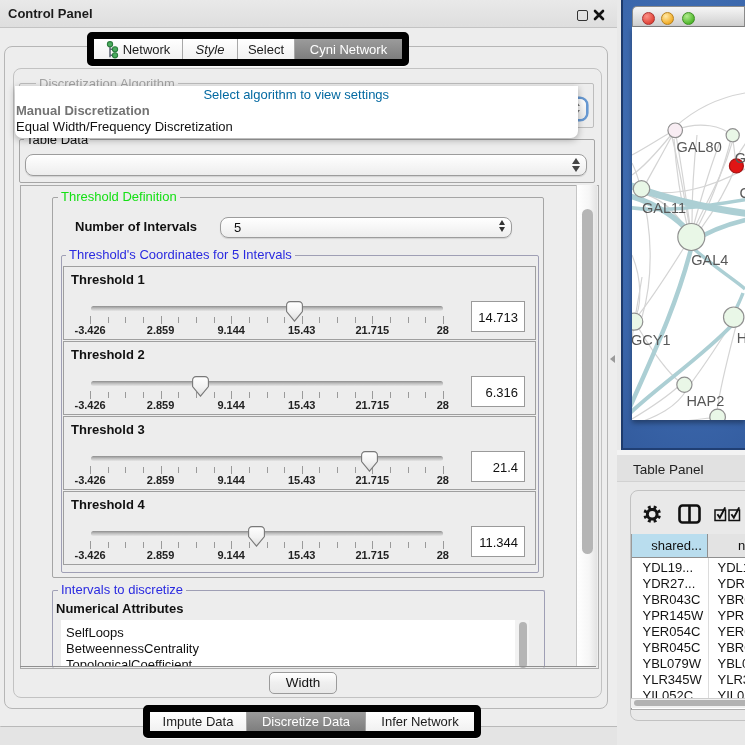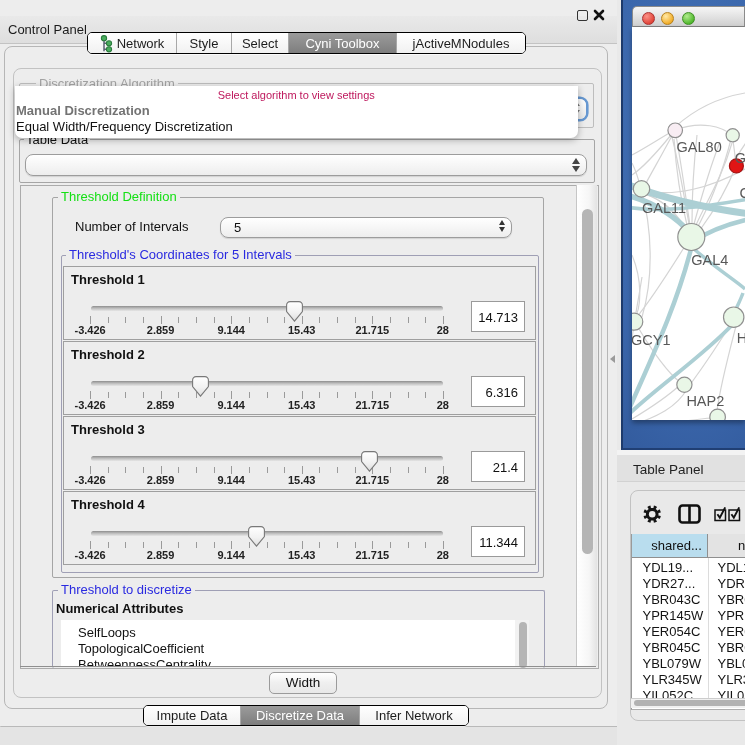--- a/index.html
+++ b/index.html
@@ -2,30 +2,30 @@
 <html><head>
 <meta charset="utf-8">
 <style>
   html,body{margin:0;padding:0;}
   body{width:745px;height:745px;position:relative;overflow:hidden;
        font-family:"Liberation Sans",sans-serif;background:#e4e4e4;
        -webkit-font-smoothing:antialiased;}
   .abs{position:absolute;}
   
   #win{left:0;top:0;width:617px;height:727px;background:#ededed;}
-  #titlebar{left:0;top:16px;width:617px;height:27px;background:linear-gradient(#e9e9e9,#dedede);
-            border-bottom:1px solid #c3c3c3;}
+  #titlebar{left:0;top:0;width:617px;height:27px;background:linear-gradient(#e9e9e9,#dedede);
+            border-bottom:1px solid #c3c3c3;font-weight:bold;}
   #titlebar .t{position:absolute;left:8px;top:6px;font-size:13px;color:#1b1b1b;}
   #btn-dock{left:577px;top:10px;width:9px;height:9px;border:1.6px solid #333;border-radius:2px;}
   
   
   #outerpanel{left:4px;top:46px;width:602px;height:661px;border:1px solid #b6b6b6;border-radius:8px;background:#ededed;}
   #subpanel{left:13px;top:68px;width:587px;height:628px;border:1px solid #c2c2c2;border-radius:8px;background:#ededed;}
   
-  .seg{display:flex;border:1px solid #000000;border-radius:5px;overflow:hidden;
+  .seg{display:flex;border:7px solid #000000;border-radius:5px;overflow:hidden;
        box-shadow:0 1px 0 rgba(255,255,255,.7);justify-content:center;}
   .seg .s{display:flex;align-items:center;justify-content:center;font-size:13px;color:#1c1c1c;
           background:linear-gradient(#ffffff,#f1f1f1);border-right:1px solid #a8a8a8;}
   .seg .s:last-child{border-right:none;}
   .seg .sel{background:linear-gradient(#9b9b9b,#7e7e7e);color:#fff;}
   #toptabs{left:87px;top:32px;height:20px;}
   #bottabs{left:143px;top:705px;height:19px;}
   
   .group{border:1px solid #a5a5a5;border-radius:2px;}
   .gtitle{position:absolute;top:-8px;font-size:13px;background:#ededed;padding:0 3px;line-height:15px;}
@@ -41,21 +41,21 @@
          background:linear-gradient(#8d8d8d,#bcbcbc 45%,#e6e6e6);}
   .vbox{position:absolute;left:407px;top:34px;width:54px;height:31px;background:#fff;border:1px solid #9a9a9a;
         font-size:13px;color:#111;text-align:right;line-height:31px;padding-right:6px;box-sizing:border-box;}
   .ticklbl{position:absolute;top:57px;font-size:11px;font-weight:bold;color:#222;width:60px;text-align:center;}
   .thumb{position:absolute;top:34px;width:17px;height:21px;}
   .tick{position:absolute;width:1px;background:#9a9a9a;}
   
   .sbtrack-v{background:linear-gradient(to right,#ffffff,#f6f6f6 60%,#e3e3e3);}
   .sbthumb{background:#b5b5b5;border-radius:6px;}
   
-  #attrlist{left:61px;top:620px;width:468px;height:46px;background:#fff;overflow:hidden;font-size:13px;color:#111;padding-top:4.5px;box-sizing:border-box;padding-left:12px;}
+  #attrlist{left:61px;top:620px;width:468px;height:46px;background:#fff;overflow:hidden;font-size:13px;color:#111;padding-top:4.5px;box-sizing:border-box;}
   #attrlist div{padding-left:5px;height:16.2px;line-height:16.2px;}
   
   #rightbg{left:617px;top:0;width:128px;height:745px;background:#e9e9e9;}
   #blueframe{left:621px;top:0;width:124px;height:450px;
              background:radial-gradient(ellipse 140% 90% at 60% 35%,#4573b6 0%,#3b67ac 55%,#2e5596 100%);
              border-left:2px solid #1d3a6b;border-bottom:2px solid #203f74;box-sizing:border-box;}
   #mactitle{left:632px;top:6px;width:113px;height:21px;background:linear-gradient(#f6f6f6,#cfcfcf);
             border:1px solid #8b8b8b;border-bottom:1px solid #808080;border-radius:5px 0 0 0;box-sizing:border-box;}
   .light{position:absolute;top:11.8px;width:11px;height:11px;border-radius:50%;}
   #canvas{left:632px;top:27px;width:113px;height:393px;background:#fff;box-shadow:0 3px 5px rgba(0,0,0,0.35);}
@@ -95,24 +95,23 @@
 
 <div class="abs seg" id="toptabs">
   <div class="s" style="width:88px;">
     <svg width="13" height="18" viewBox="0 0 13 18" style="margin-right:4px;margin-top:2px;">
       <path d="M4 4 V16.3 M4 8.3 H8.8 M4 14.3 H8.8" fill="none" stroke="#5a6272" stroke-width="1.5"></path>
       <circle cx="4" cy="3.2" r="2.6" fill="#4aad5e" stroke="#2c7d3f" stroke-width="1.1"></circle>
       <circle cx="9" cy="8.3" r="2.6" fill="#4aad5e" stroke="#2c7d3f" stroke-width="1.1"></circle>
       <circle cx="9" cy="14.3" r="2.6" fill="#4aad5e" stroke="#2c7d3f" stroke-width="1.1"></circle>
     </svg>
     Network</div>
-  <div class="s" style="width:54px;">Style</div>
+  <div class="s" style="width:54px;font-style:italic;">Style</div>
   <div class="s" style="width:56px;">Select</div>
-  <div class="s sel" style="width:107px;">Cyni Toolbox</div>
-  <div class="s" style="width:128px;">jActiveMNodules</div>
+  <div class="s sel" style="width:107px;">Cyni Network</div>
 </div>
 
 <div class="abs group" style="left:19px;top:83px;width:573px;height:43px;border-color:#bdbdbd;"></div>
 <div class="abs" style="left:36px;top:76px;font-size:13px;color:#a2a2a2;background:#ededed;padding:0 3px;">Discretization Algorithm</div>
 
 <div class="abs" style="left:567px;top:98.5px;width:19px;height:20.5px;border-radius:6px;background:linear-gradient(#fff,#e8e8e8);
      box-shadow:0 0 0 2.6px rgba(88,142,205,0.9);"></div>
 <div class="abs" style="left:574px;top:102px;width:0;height:0;border-left:3px solid transparent;border-right:3px solid transparent;border-bottom:4.5px solid #777;"></div>
 <div class="abs" style="left:574px;top:109.5px;width:0;height:0;border-left:3px solid transparent;border-right:3px solid transparent;border-top:4.5px solid #777;"></div>
 
@@ -126,21 +125,21 @@
 </div>
 
 <div class="abs" style="left:19.5px;top:184.5px;width:577px;height:482px;border:1px solid #ababab;background:#ededed;"></div>
 
 <div class="abs sbtrack-v" style="left:576px;top:185px;width:20px;height:481px;border-left:1px solid #c6c6c6;"></div>
 <div class="abs sbthumb" style="left:582px;top:209px;width:10.5px;height:345px;"></div>
 
 <div class="abs group" style="left:52px;top:197px;width:490px;height:379px;"></div>
 <div class="abs gtitle" style="left:58px;top:189px;color:#14e014;position:absolute;">Threshold Definition</div>
 
-<div class="abs" style="left:75px;top:219px;font-size:13px;font-weight:normal;color:#111;">Number of Intervals</div>
+<div class="abs" style="left:75px;top:219px;font-size:13px;font-weight:bold;color:#111;">Number of Intervals</div>
 <div class="abs combo" style="left:220px;top:216.8px;width:290px;height:19px;line-height:19px;">
   <span style="padding-left:13px;">5</span>
   <span style="position:absolute;right:6px;top:2px;">
       <span style="display:block;width:0;height:0;border-left:3.5px solid transparent;border-right:3.5px solid transparent;border-bottom:5.5px solid #333;margin-bottom:2px;"></span>
       <span style="display:block;width:0;height:0;border-left:3.5px solid transparent;border-right:3.5px solid transparent;border-top:5.5px solid #333;"></span>
     </span>
 </div>
 
 <div class="abs group" style="left:60.5px;top:255px;width:476px;height:316px;border-color:#9f9fb5;"></div>
 <div class="abs gtitle" style="left:66px;top:247px;color:#2a2ae0;">Threshold's Coordinates for 5 Intervals</div>
@@ -308,45 +307,45 @@
           <stop offset="0.55" stop-color="#f2f2f2"></stop>
           <stop offset="1" stop-color="#dedede"></stop>
     </linearGradient>
       </defs>
     <path d="M4,0.6 h9 a3.4,3.4 0 0 1 3.4,3.4 v6.6 L8.5,20.2 L0.6,10.6 V4 a3.4,3.4 0 0 1 3.4,-3.4 z" fill="url(#thg4)" stroke="#787878" stroke-width="1.1"></path>
   </svg>
   <div class="vbox">11.344</div>
 </div>
 
 <div class="abs group" style="left:51.6px;top:589.5px;width:491px;height:77px;border-bottom:none;border-color:#9f9fb5;"></div>
-<div class="abs gtitle" style="left:58px;top:582px;color:#2a2ae0;">Threshold to discretize</div>
+<div class="abs gtitle" style="left:58px;top:582px;color:#2a2ae0;">Intervals to discretize</div>
 <div class="abs" style="left:56px;top:601px;font-size:13px;font-weight:bold;color:#111;">Numerical Attributes</div>
 <div class="abs" id="attrlist">
   <div>SelfLoops</div>
+  <div>BetweennessCentrality</div>
   <div>TopologicalCoefficient</div>
-  <div>BetweennessCentrality</div>
 </div>
 
 <div class="abs" style="left:515px;top:620px;width:14.4px;height:46px;background:#f2f2f2;"></div>
 <div class="abs sbthumb" style="left:519px;top:621.5px;width:8px;height:46px;border-radius:4px;"></div>
 
 <div class="abs" style="left:20px;top:666px;width:576px;height:1px;background:#8f8f8f;"></div>
 
 <div class="abs" style="left:269px;top:671.8px;width:66px;height:20px;border:1px solid #9b9b9b;border-radius:5px;
      background:linear-gradient(#ffffff,#efefef 50%,#e8e8e8);font-size:13.5px;color:#111;text-align:center;line-height:19px;">Width</div>
 
 <div class="abs seg" id="bottabs">
   <div class="s" style="width:96px;">Impute Data</div>
   <div class="s sel" style="width:118px;">Discretize Data</div>
   <div class="s" style="width:108px;">Infer Network</div>
 </div>
 
 <div class="abs" style="left:15px;top:86px;width:562.5px;height:52px;background:#fff;border-radius:0 0 7px 7px;
      box-shadow:0 2px 7px rgba(0,0,0,0.3);z-index:30;"></div>
-<div class="abs" style="left:15px;top:86.5px;width:562.5px;height:16.3px;z-index:31;font-size:11px;color:#be185d;text-align:center;line-height:16.3px;">Select algorithm to view settings</div>
+<div class="abs" style="left:15px;top:86.5px;width:562.5px;height:16.3px;z-index:31;font-size:13px;color:#0369a1;text-align:center;line-height:16.3px;">Select algorithm to view settings</div>
 <div class="abs" style="left:16px;top:102.8px;z-index:31;font-size:13px;font-weight:bold;color:#737373;line-height:16.3px;">Manual Discretization</div>
 <div class="abs" style="left:16px;top:119.1px;z-index:31;font-size:13px;color:#111;line-height:16.3px;">Equal Width/Frequency Discretization</div>
 
 <div class="abs" id="blueframe"></div>
 <div class="abs" id="mactitle"></div>
 <div class="light" style="left:641.5px;background:radial-gradient(circle at 35% 30%,#fb9288,#e2463a 70%,#c0392e);border:0.5px solid #a33;"></div>
 <div class="light" style="left:661px;background:radial-gradient(circle at 35% 30%,#ffe9a8,#f2ae2a 70%,#d08c1d);border:0.5px solid #b7821d;"></div>
 <div class="light" style="left:681.5px;background:radial-gradient(circle at 35% 30%,#b2eb8e,#52b92f 70%,#3d9921);border:0.5px solid #3f8f25;"></div>
 <div class="abs" id="canvas">
 <svg width="113" height="393" viewBox="0 0 113 393">

